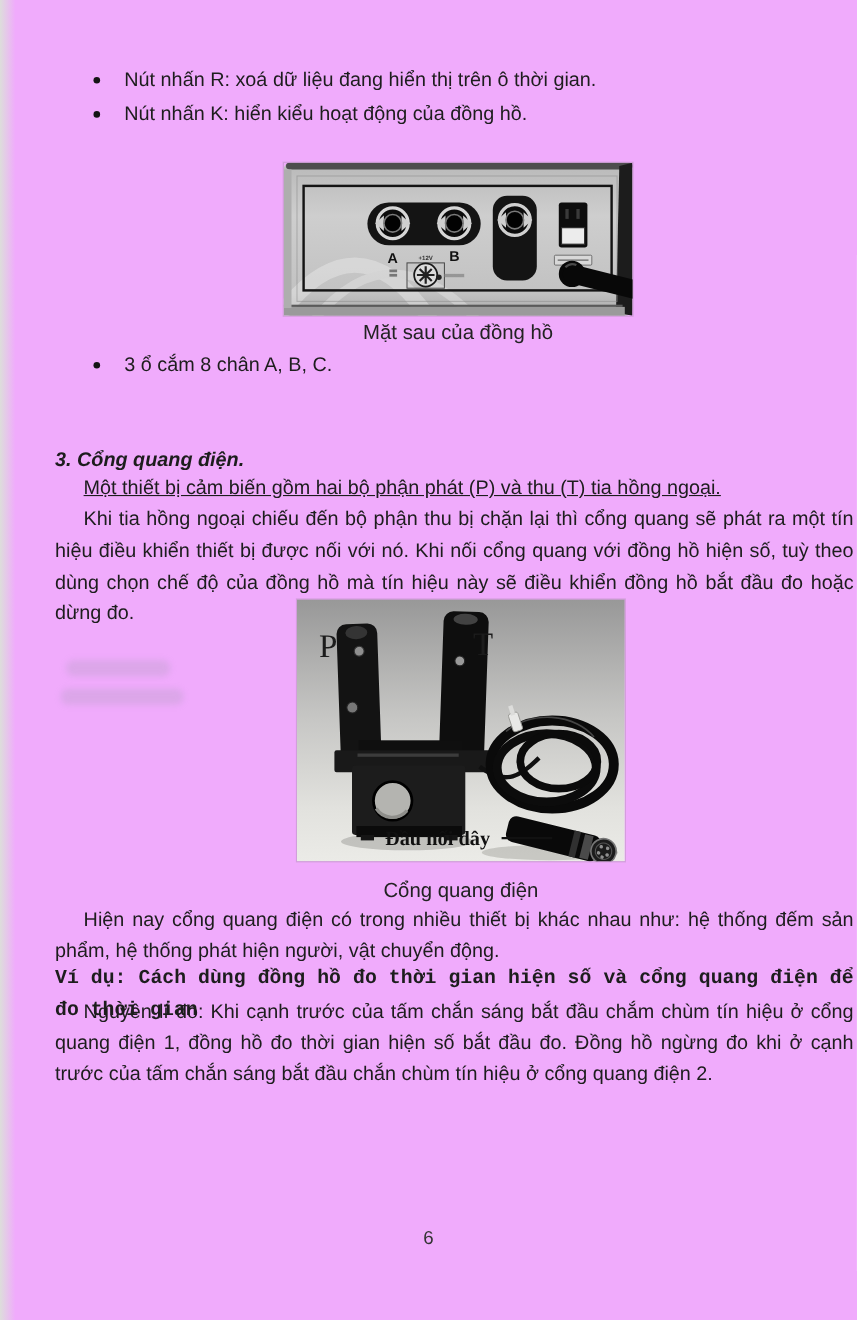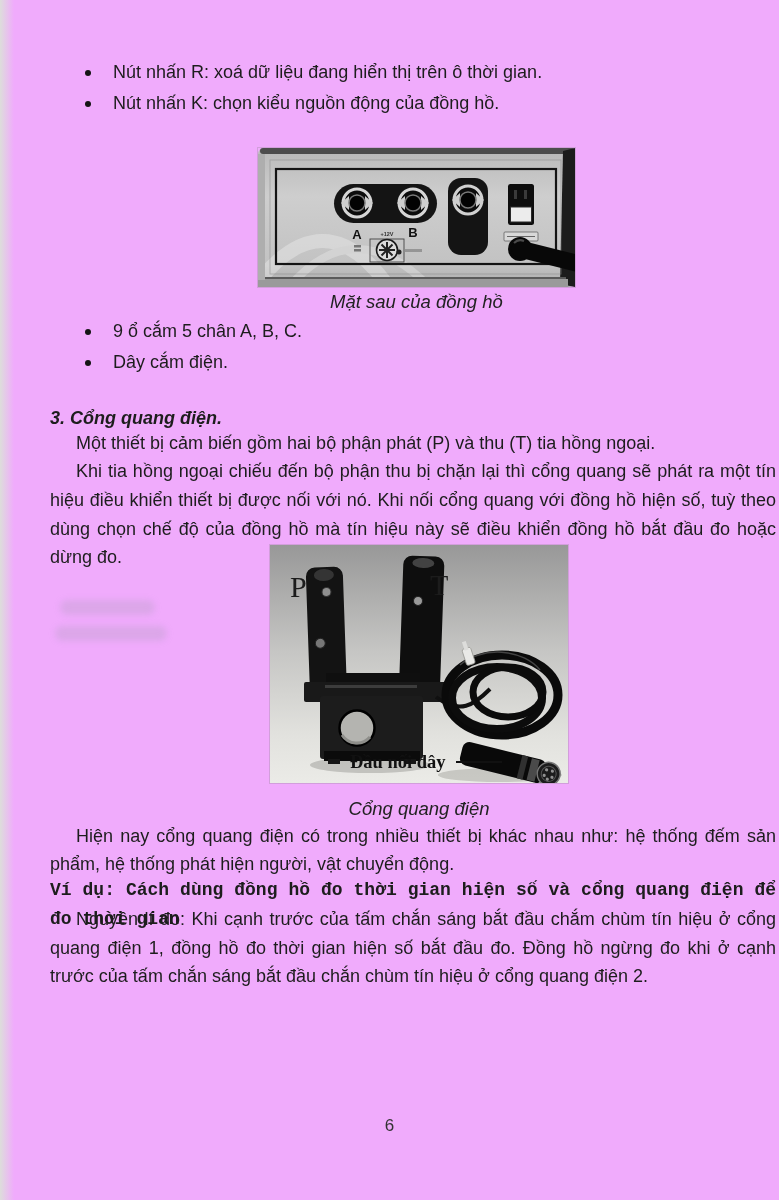--- a/index.html
+++ b/index.html
@@ -11,41 +11,41 @@
   }
   .edge-shade{position:absolute;left:0;top:0;width:14px;height:1200px;
     background:linear-gradient(to right,#dddddb,rgba(253,253,252,0));}
   .bleed{position:absolute;border-radius:8px;background:rgba(140,150,158,.20);filter:blur(3px);}
   .bullets{position:absolute;left:85px;}
   .bullet-row{display:flex;align-items:flex-start;line-height:31px;}
   .dot{width:6px;height:6px;border-radius:50%;background:#141414;margin:13px 22px 0 0;flex:0 0 auto;}
   .para{position:absolute;left:50px;width:726px;text-align:justify;}
   .indent{text-indent:26px;}
   .bold{font-weight:bold;}
-  .caption{position:absolute;text-align:center;font-style:italic;font-size:18.5px;color:#222;}
+  .caption{position:absolute;text-align:center;font-size:18.5px;color:#222;}
   .photo{position:absolute;box-shadow:0 0 0 1px rgba(120,120,120,.25);}
   .photo svg{display:block;}
   .pagenum{position:absolute;left:0;top:1112px;width:779px;text-align:center;font-size:17px;color:#333;}
   .svgtext-sans{font-family:"Liberation Sans",sans-serif;font-weight:bold;}
   .svgtext-serif{font-family:"Liberation Serif",serif;}
 </style>
 </head>
 <body>
 
 <div class="page">
   <div class="edge-shade"></div>
 
   <div class="bullets" style="top:57px;">
     <div class="bullet-row">
       <span class="dot"></span>
       <span>Nút nhấn R: xoá dữ liệu đang hiển thị trên ô thời gian.</span>
     </div>
     <div class="bullet-row">
       <span class="dot"></span>
-      <span>Nút nhấn K: chọn kiểu nguồn động của đồng hồ.</span>
+      <span>Nút nhấn K: hiển kiểu hoạt động của đồng hồ.</span>
     </div>
   </div>
 
   <div class="photo" style="left:258px;top:148px;width:317px;height:139px;">
     <svg width="317" height="139" viewBox="0 0 317 139">
       <defs>
         <linearGradient id="g1" x1="0" y1="0" x2="0" y2="1">
           <stop offset="0" stop-color="#b9b9b9"></stop>
             <stop offset="0.35" stop-color="#cecece"></stop>
           <stop offset="0.85" stop-color="#c2c2c2"></stop>
@@ -115,30 +115,26 @@
         <path d="M262 101 L322 116" stroke="#080808" stroke-width="17" stroke-linecap="round"></path>
         <path d="M256 95 A 9 9 0 0 1 266 93" stroke="#4a4a4a" stroke-width="2" fill="none"></path>
       </g>
     </svg>
   </div>
   <div class="caption" style="left:258px;top:288px;width:317px;">Mặt sau của đồng hồ</div>
 
   <div class="bullets" style="top:316px;">
     <div class="bullet-row">
       <span class="dot"></span>
-      <span>9 ổ cắm 5 chân A, B, C.</span>
+      <span>3 ổ cắm 8 chân A, B, C.</span>
     </div>
-    <div class="bullet-row">
-      <span class="dot"></span>
-      <span>Dây cắm điện.</span>
-    </div>
   </div>
 
   <div class="para bold" style="top:403px;line-height:30px;font-style:italic;">3. Cổng quang điện.</div>
-  <div class="para indent" style="top:429px;">Một thiết bị cảm biến gồm hai bộ phận phát (P) và thu (T) tia hồng ngoại.</div>
+  <div class="para indent" style="top:429px;text-decoration:underline;">Một thiết bị cảm biến gồm hai bộ phận phát (P) và thu (T) tia hồng ngoại.</div>
   <div class="para indent" style="top:457px;line-height:28.8px;">Khi tia hồng ngoại chiếu đến bộ phận thu bị chặn lại thì cổng quang sẽ phát ra một tín hiệu điều khiển thiết bị được nối với nó. Khi nối cổng quang với đồng hồ hiện số, tuỳ theo dùng chọn chế độ của đồng hồ mà tín hiệu này sẽ điều khiển đồng hồ bắt đầu đo hoặc dừng đo.</div>
 
   <div class="photo" style="left:270px;top:545px;width:298px;height:238px;">
     <svg width="298" height="238" viewBox="0 0 298 238">
       <defs>
         <linearGradient id="g2" x1="0" y1="0" x2="0" y2="1">
           <stop offset="0" stop-color="#989898"></stop>
             <stop offset="0.45" stop-color="#c6c6c4"></stop>
           <stop offset="0.8" stop-color="#e2e2de"></stop>
             <stop offset="1" stop-color="#ebebe7"></stop>

